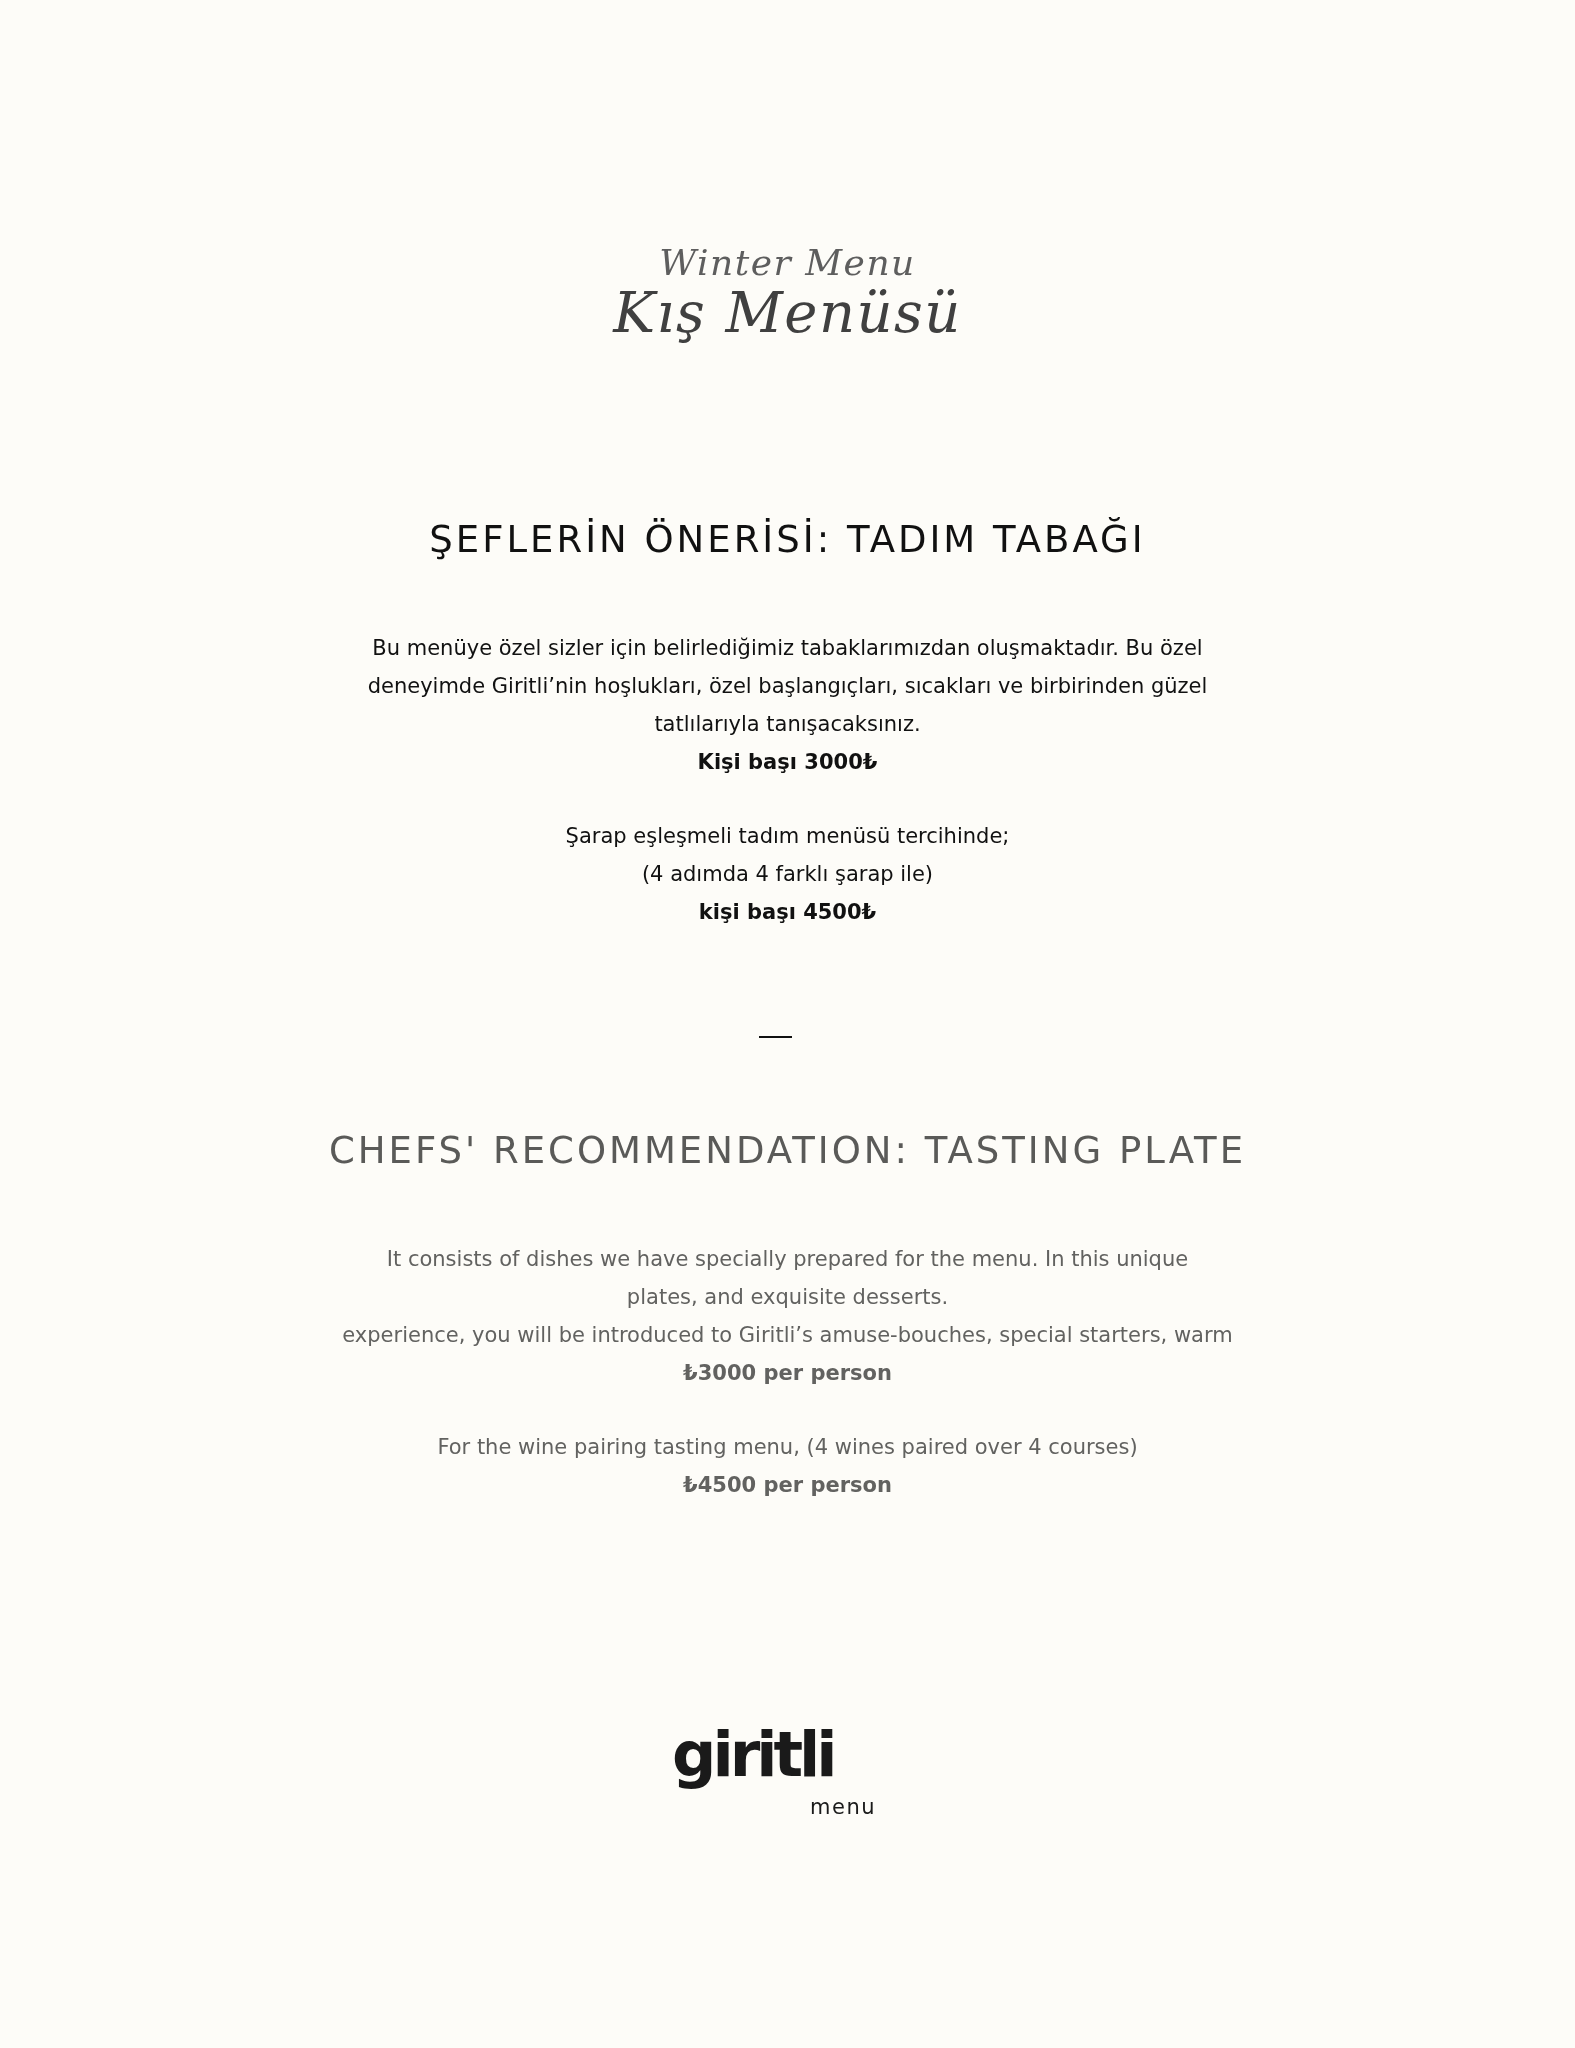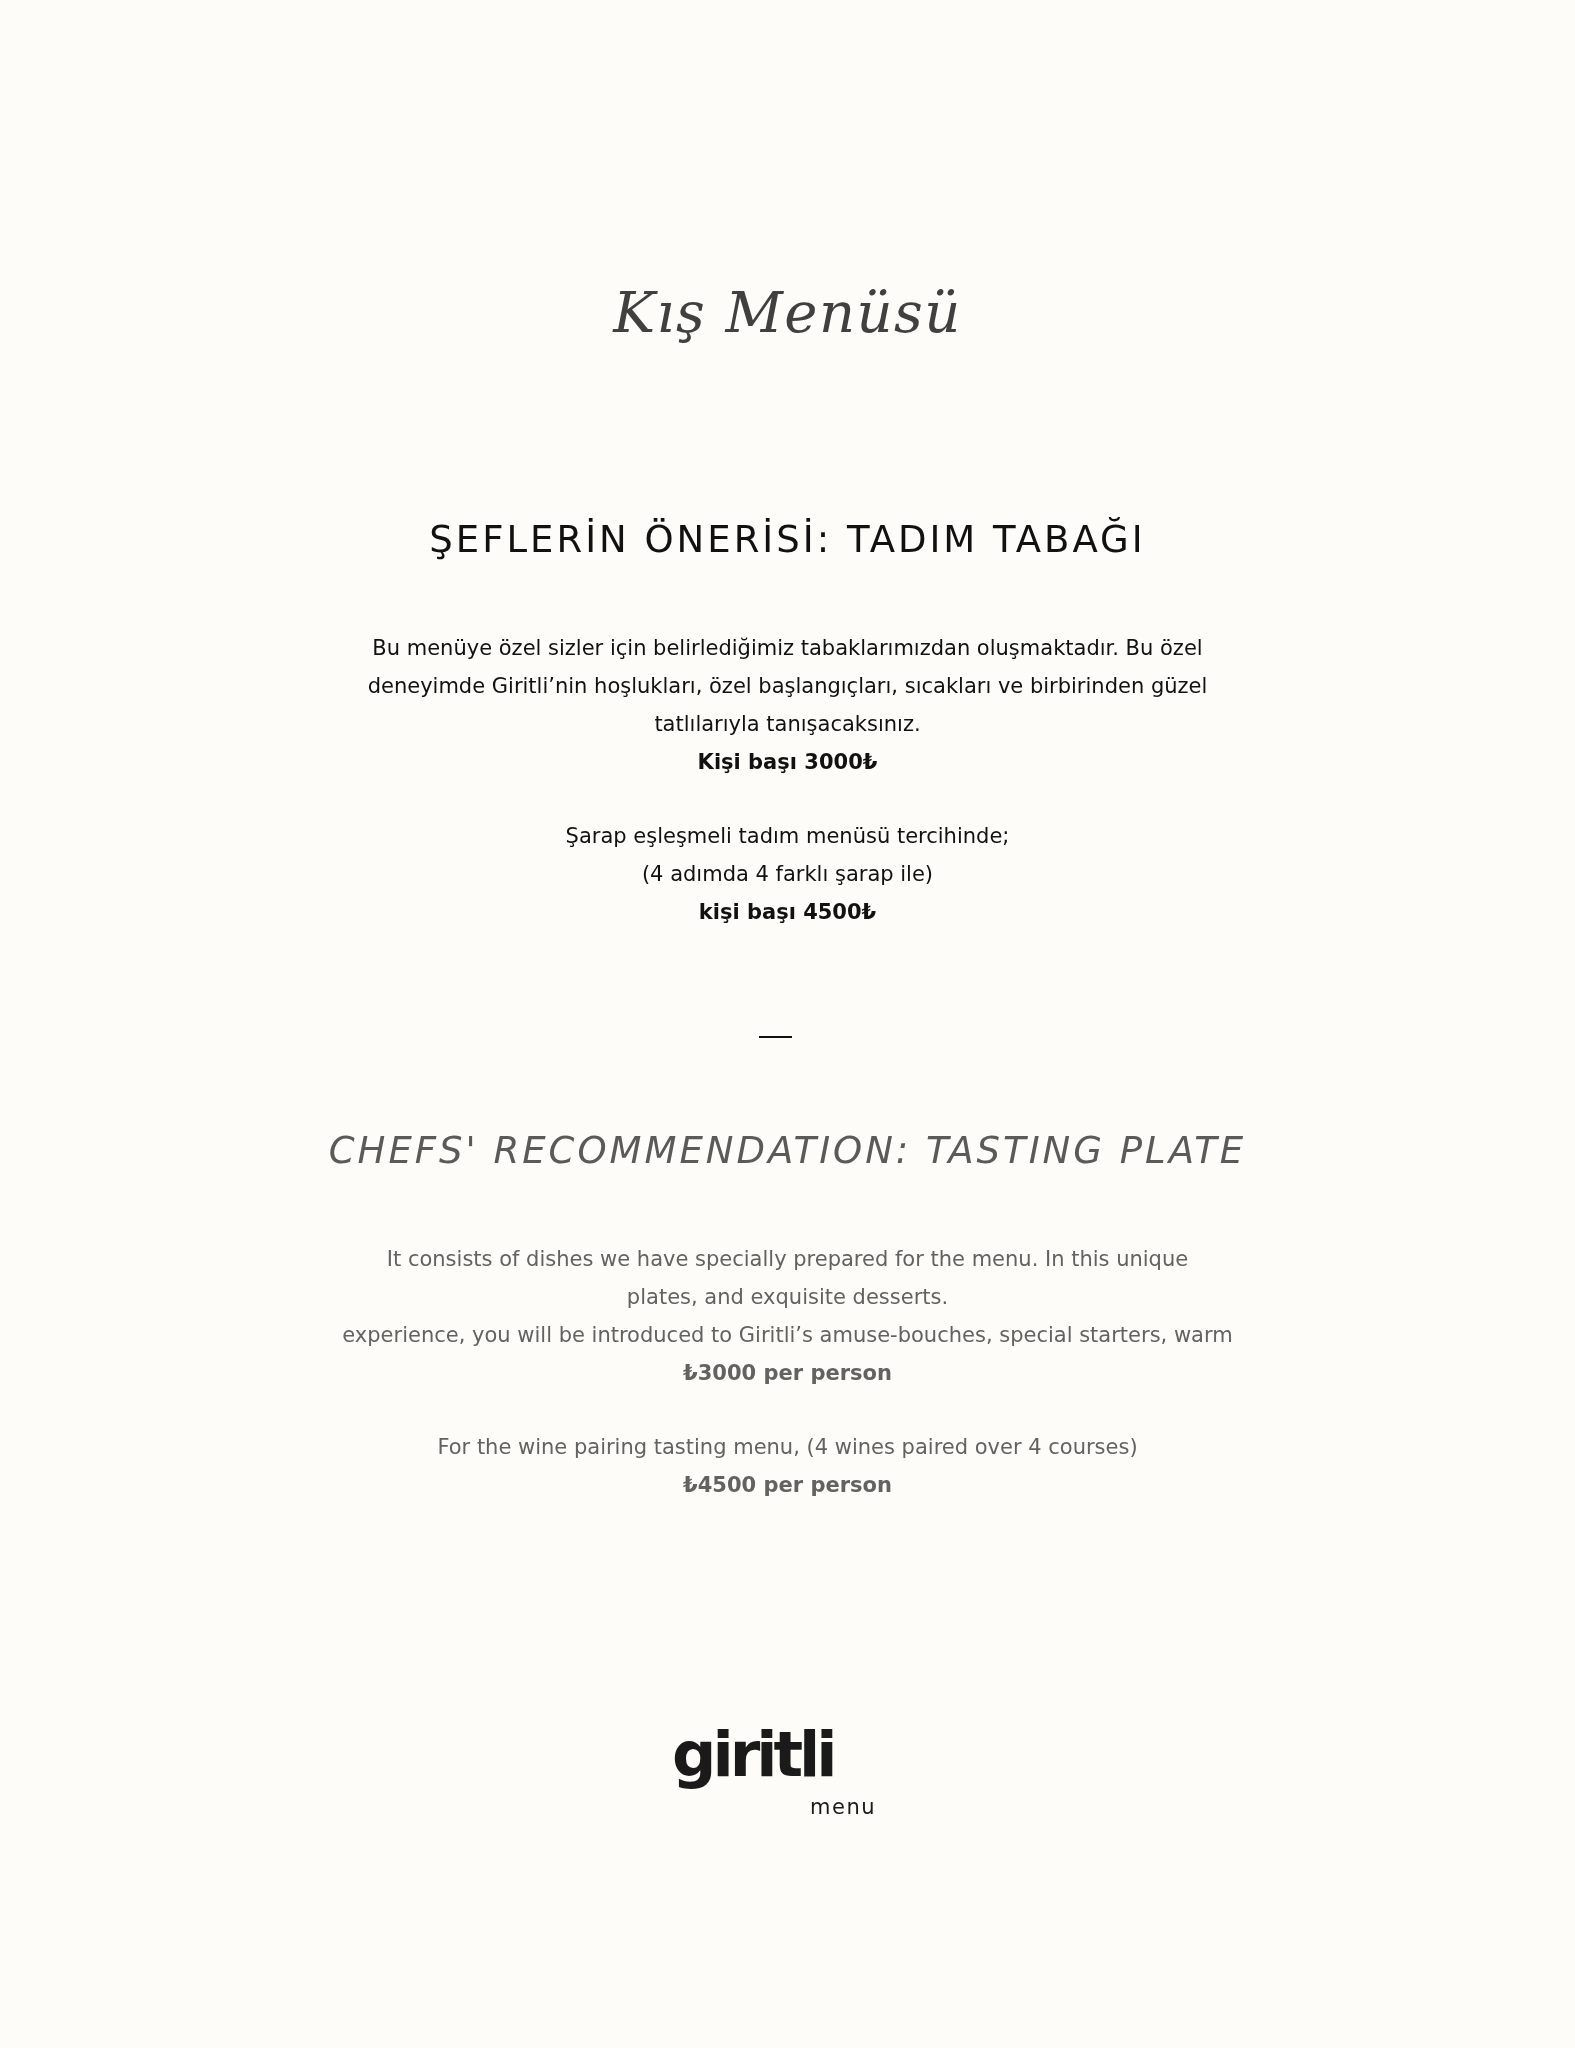--- a/index.html
+++ b/index.html
@@ -55,21 +55,20 @@
       line-height: 50px;
     }
     .heading-en {
       top: 1126px;
       font-family: "DejaVu Sans", sans-serif;
       font-size: 37px;
       font-weight: 500;
       letter-spacing: 3px;
       color: #5a5a58;
       line-height: 50px;
-      font-style: italic;
     }
     .para {
       font-family: "DejaVu Sans", sans-serif;
       font-size: 21px;
       line-height: 38px;
     }
     .para-tr { color: #111111; }
     .para-en { color: #626260; }
     .para .line { display: block; white-space: nowrap; }
     .para .bold { font-weight: bold; }
@@ -112,20 +111,21 @@
       letter-spacing: 1.5px;
       color: #1a1a1a;
       line-height: 26px;
     }
   </style>
 </head>
 <body>
 
 <div class="page">
 
+  <div class="center subtitle-en">Winter Menu</div>
   <div class="center title-tr">Kış Menüsü</div>
 
   <div class="center heading-tr">ŞEFLERİN ÖNERİSİ: TADIM TABAĞI</div>
 
   <div class="center para para-tr desc-tr">
     <span class="line">Bu menüye özel sizler için belirlediğimiz tabaklarımızdan oluşmaktadır. Bu özel</span>
     <span class="line">deneyimde Giritli’nin hoşlukları, özel başlangıçları, sıcakları ve birbirinden güzel</span>
     <span class="line">tatlılarıyla tanışacaksınız.</span>
     <span class="line bold">Kişi başı 3000₺</span>
   </div>

